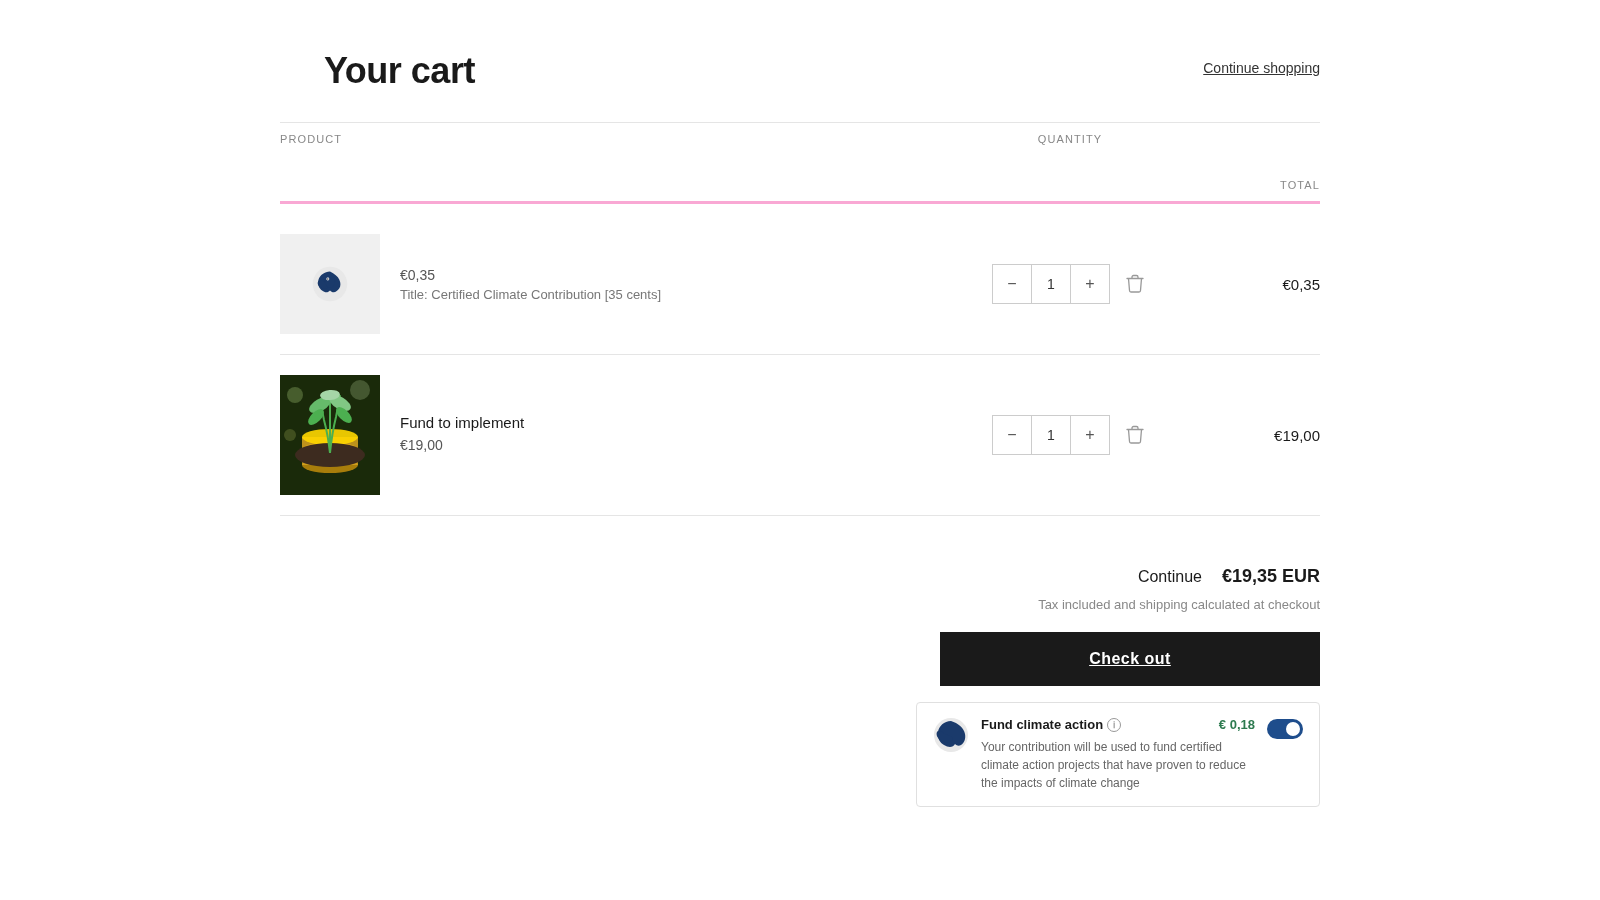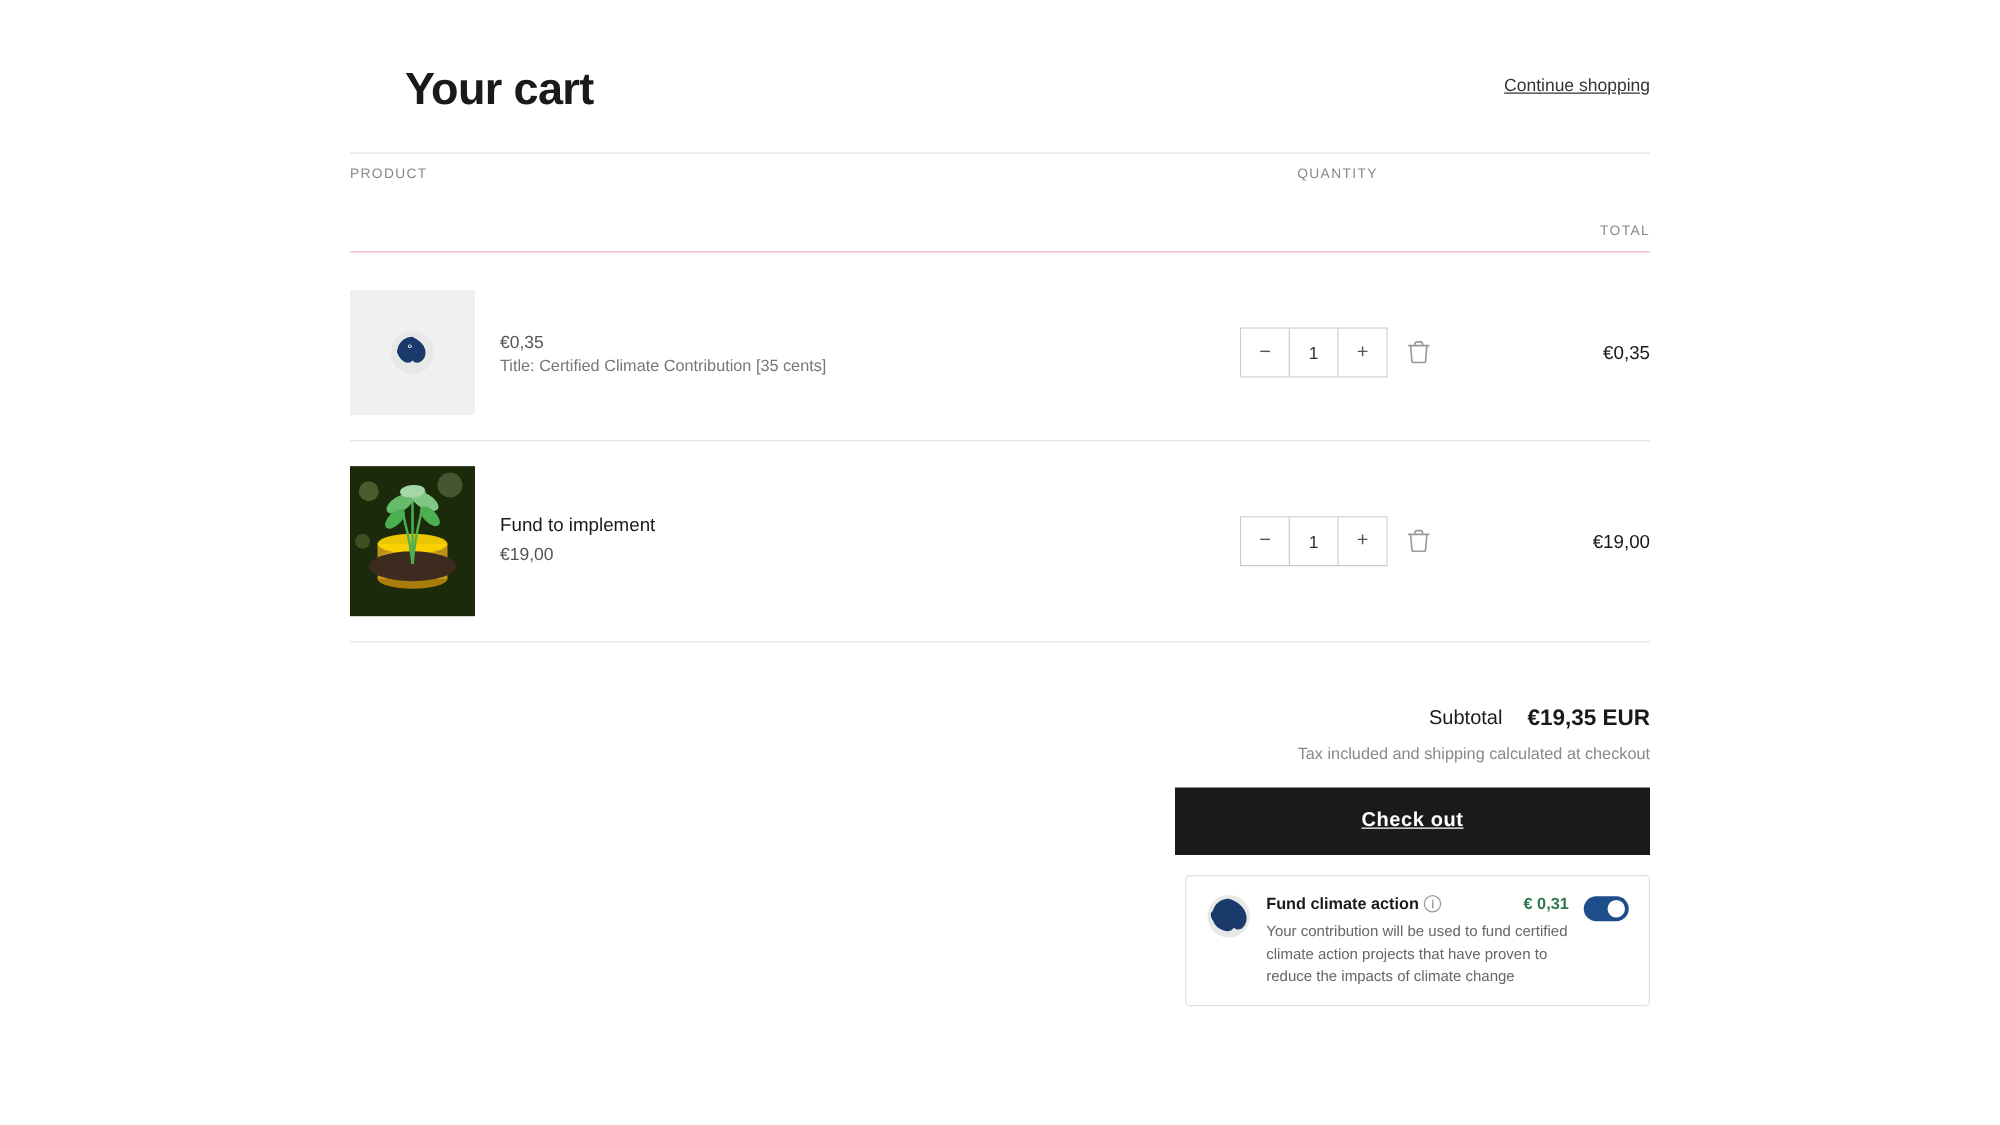--- a/index.html
+++ b/index.html
@@ -37,21 +37,21 @@
       padding-top: 10px;
     }
     .cart-table {
       width: 100%;
     }
     .cart-header {
       display: grid;
       grid-template-columns: 1fr 200px 150px;
       padding: 10px 0;
       border-top: 1px solid #e5e5e5;
-      border-bottom: 1px solid #f9a8d4;
+      border-bottom: 3px solid #f9a8d4;
       margin-bottom: 10px;
     }
     .col-label {
       font-size: 11px;
       letter-spacing: 0.1em;
       color: #888;
       text-transform: uppercase;
       font-weight: 400;
     }
     .col-quantity { text-align: center; }
@@ -178,21 +178,21 @@
       color: #fff;
       border: none;
       font-size: 16px;
       font-weight: 600;
       cursor: pointer;
       letter-spacing: 0.03em;
       margin-bottom: 16px;
       text-decoration: underline;
     }
     .climate-widget {
-      width: 372px;
+      width: 404px;
       border: 1px solid #e0e0e0;
       border-radius: 4px;
       padding: 14px 16px;
       display: flex;
       align-items: flex-start;
       gap: 12px;
     }
     .climate-icon {
       width: 36px;
       height: 36px;
@@ -366,41 +366,41 @@
             <path d="M1 4.5H17M6 4.5V3C6 2.17 6.67 1.5 7.5 1.5H10.5C11.33 1.5 12 2.17 12 3V4.5M2.5 4.5L3.5 16.5C3.5 17.33 4.17 18 5 18H13C13.83 18 14.5 17.33 14.5 16.5L15.5 4.5" stroke="#999" stroke-width="1.3" stroke-linecap="round"></path>
           </svg>
         </button>
       </div>
       <div class="total-cell">€19,00</div>
     </div>
   </div>
 
   <div class="cart-summary">
     <div class="subtotal-row">
-      <span class="subtotal-label">Subtotal</span>
+      <span class="subtotal-label">Continue</span>
       <span class="subtotal-value">€19,35 EUR</span>
     </div>
     <div class="tax-note">Tax included and shipping calculated at checkout</div>
     <button class="checkout-btn">Check out</button>
 
     <div class="climate-widget">
       <div class="climate-icon">
         <svg viewBox="0 0 36 36" xmlns="http://www.w3.org/2000/svg" width="36" height="36">
           <circle cx="18" cy="18" r="17" fill="#e8e8e8"></circle>
           <path d="M18 4 C11 4 6 9 5 15 C4 21 7 26 11 28 C13 29 15 30 17 30 C19 30 21 29 22 27 C24 29 26 29 28 28 C31 26 33 22 32 17 C31 11 25 6 18 4Z" fill="#1a3a6b"></path>
           <path d="M12 17 C9 14 7 13 5 14 C3 15 3 19 6 22 C9 25 14 26 17 25 C19 24 20 22 19 20 C17 19 15 18 12 17Z" fill="#1a3a6b"></path>
         </svg>
       </div>
       <div class="climate-content">
         <div class="climate-header">
           <div class="climate-title">
             <span>Fund climate action</span>
             <span class="info-circle">ℹ</span>
           </div>
-          <span class="climate-price">€ 0,31</span>
+          <span class="climate-price">€ 0,18</span>
         </div>
         <div class="climate-desc">Your contribution will be used to fund certified climate action projects that have proven to reduce the impacts of climate change</div>
       </div>
       <div class="toggle-switch">
         <div class="toggle-track"></div>
         <div class="toggle-thumb"></div>
       </div>
     </div>
   </div>
 </div>

